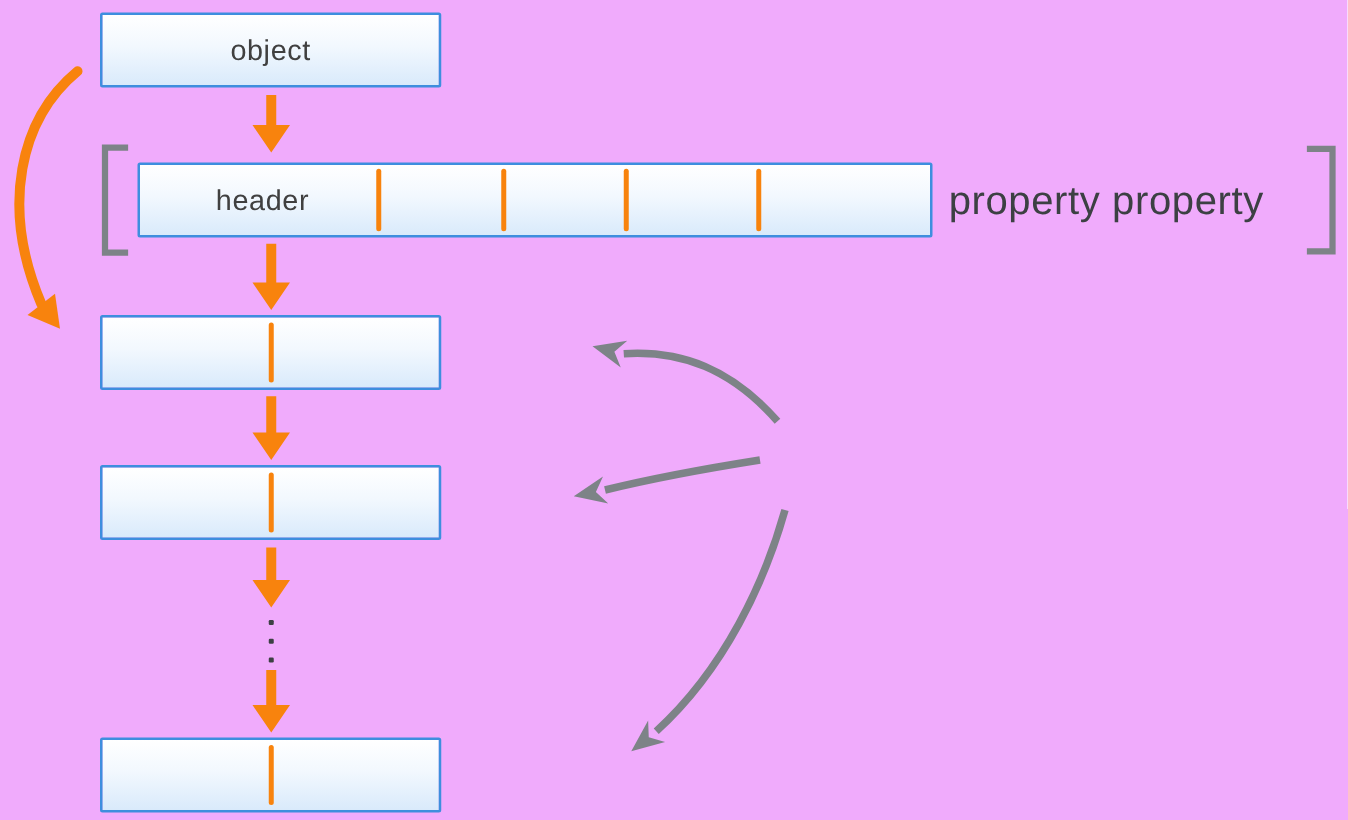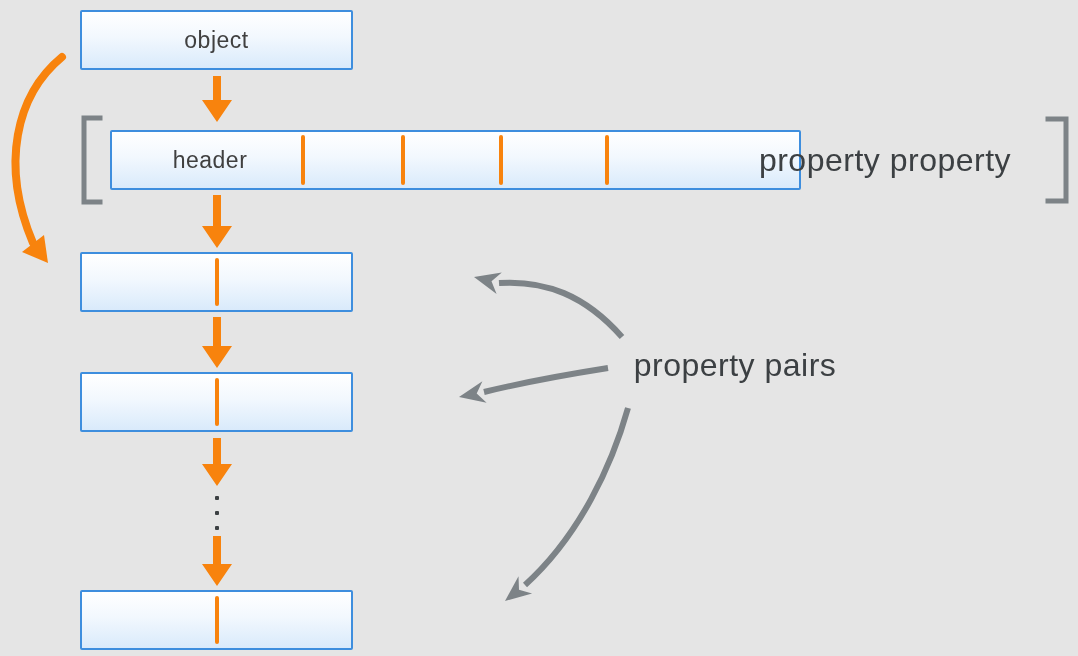--- a/index.html
+++ b/index.html
@@ -1,19 +1,19 @@
 <!DOCTYPE html>
 <html style="--orange: #F8830D; --blue-border: #3E8EDE; --box-top: #FFFFFF; --box-bottom: #D9EAFB; --gray: #7D8387; --text: #3C4043;"><head>
 <meta charset="utf-8">
 <style>
   html,body{margin:0;padding:0;background:#ffffff;}
   .stage{
     position:relative;
     width:1078px;height:656px;
-    background:#e5e5e5;
+    background:#f0abfc;
     font-family:"Liberation Sans", sans-serif;
     overflow:hidden;
   }
   .layer{position:absolute;left:0;top:0;width:1078px;height:656px;}
 
   
   .stroke-orange{stroke:var(--orange,#F8830D);fill:none;stroke-width:8;stroke-linecap:round;}
   .fill-orange{fill:var(--orange,#F8830D);stroke:none;}
   .stroke-gray{stroke:var(--gray,#7D8387);fill:none;stroke-width:6;stroke-linecap:butt;}
   .fill-gray{fill:var(--gray,#7D8387);stroke:none;}
@@ -21,21 +21,21 @@
   .dot{fill:var(--text,#3C4043);}
 
   
   .node{
     position:absolute;box-sizing:border-box;
     border:2px solid var(--blue-border,#3E8EDE);
     border-radius:2px;
     background:linear-gradient(180deg,var(--box-top,#ffffff) 0%, #f2f8fe 45%, var(--box-bottom,#d9eafb) 100%);
   }
   .object-box{left:80px;top:10px;width:273px;height:60px;}
-  .header-box{left:110px;top:130px;width:691px;height:60px;}
+  .header-box{left:110px;top:130px;width:636px;height:60px;}
   .pair-box{left:80px;width:273px;height:60px;}
   .pair-1{top:252px;}
   .pair-2{top:372px;}
   .pair-3{top:590px;}
 
   .node-label{
     position:absolute;left:0;top:0;right:0;height:56px;line-height:56px;
     text-align:center;font-size:23px;color:#404040;letter-spacing:0.5px;
   }
   .header-label{right:auto;width:196px;}
@@ -111,15 +111,14 @@
   <div class="node pair-box pair-1">
     <span class="pair-divider"></span>
   </div>
   <div class="node pair-box pair-2">
     <span class="pair-divider"></span>
   </div>
   <div class="node pair-box pair-3">
     <span class="pair-divider"></span>
   </div>
 
-  <div class="big-label pairs-label">property pairs</div>
 
 </div>
 
 </body></html>

